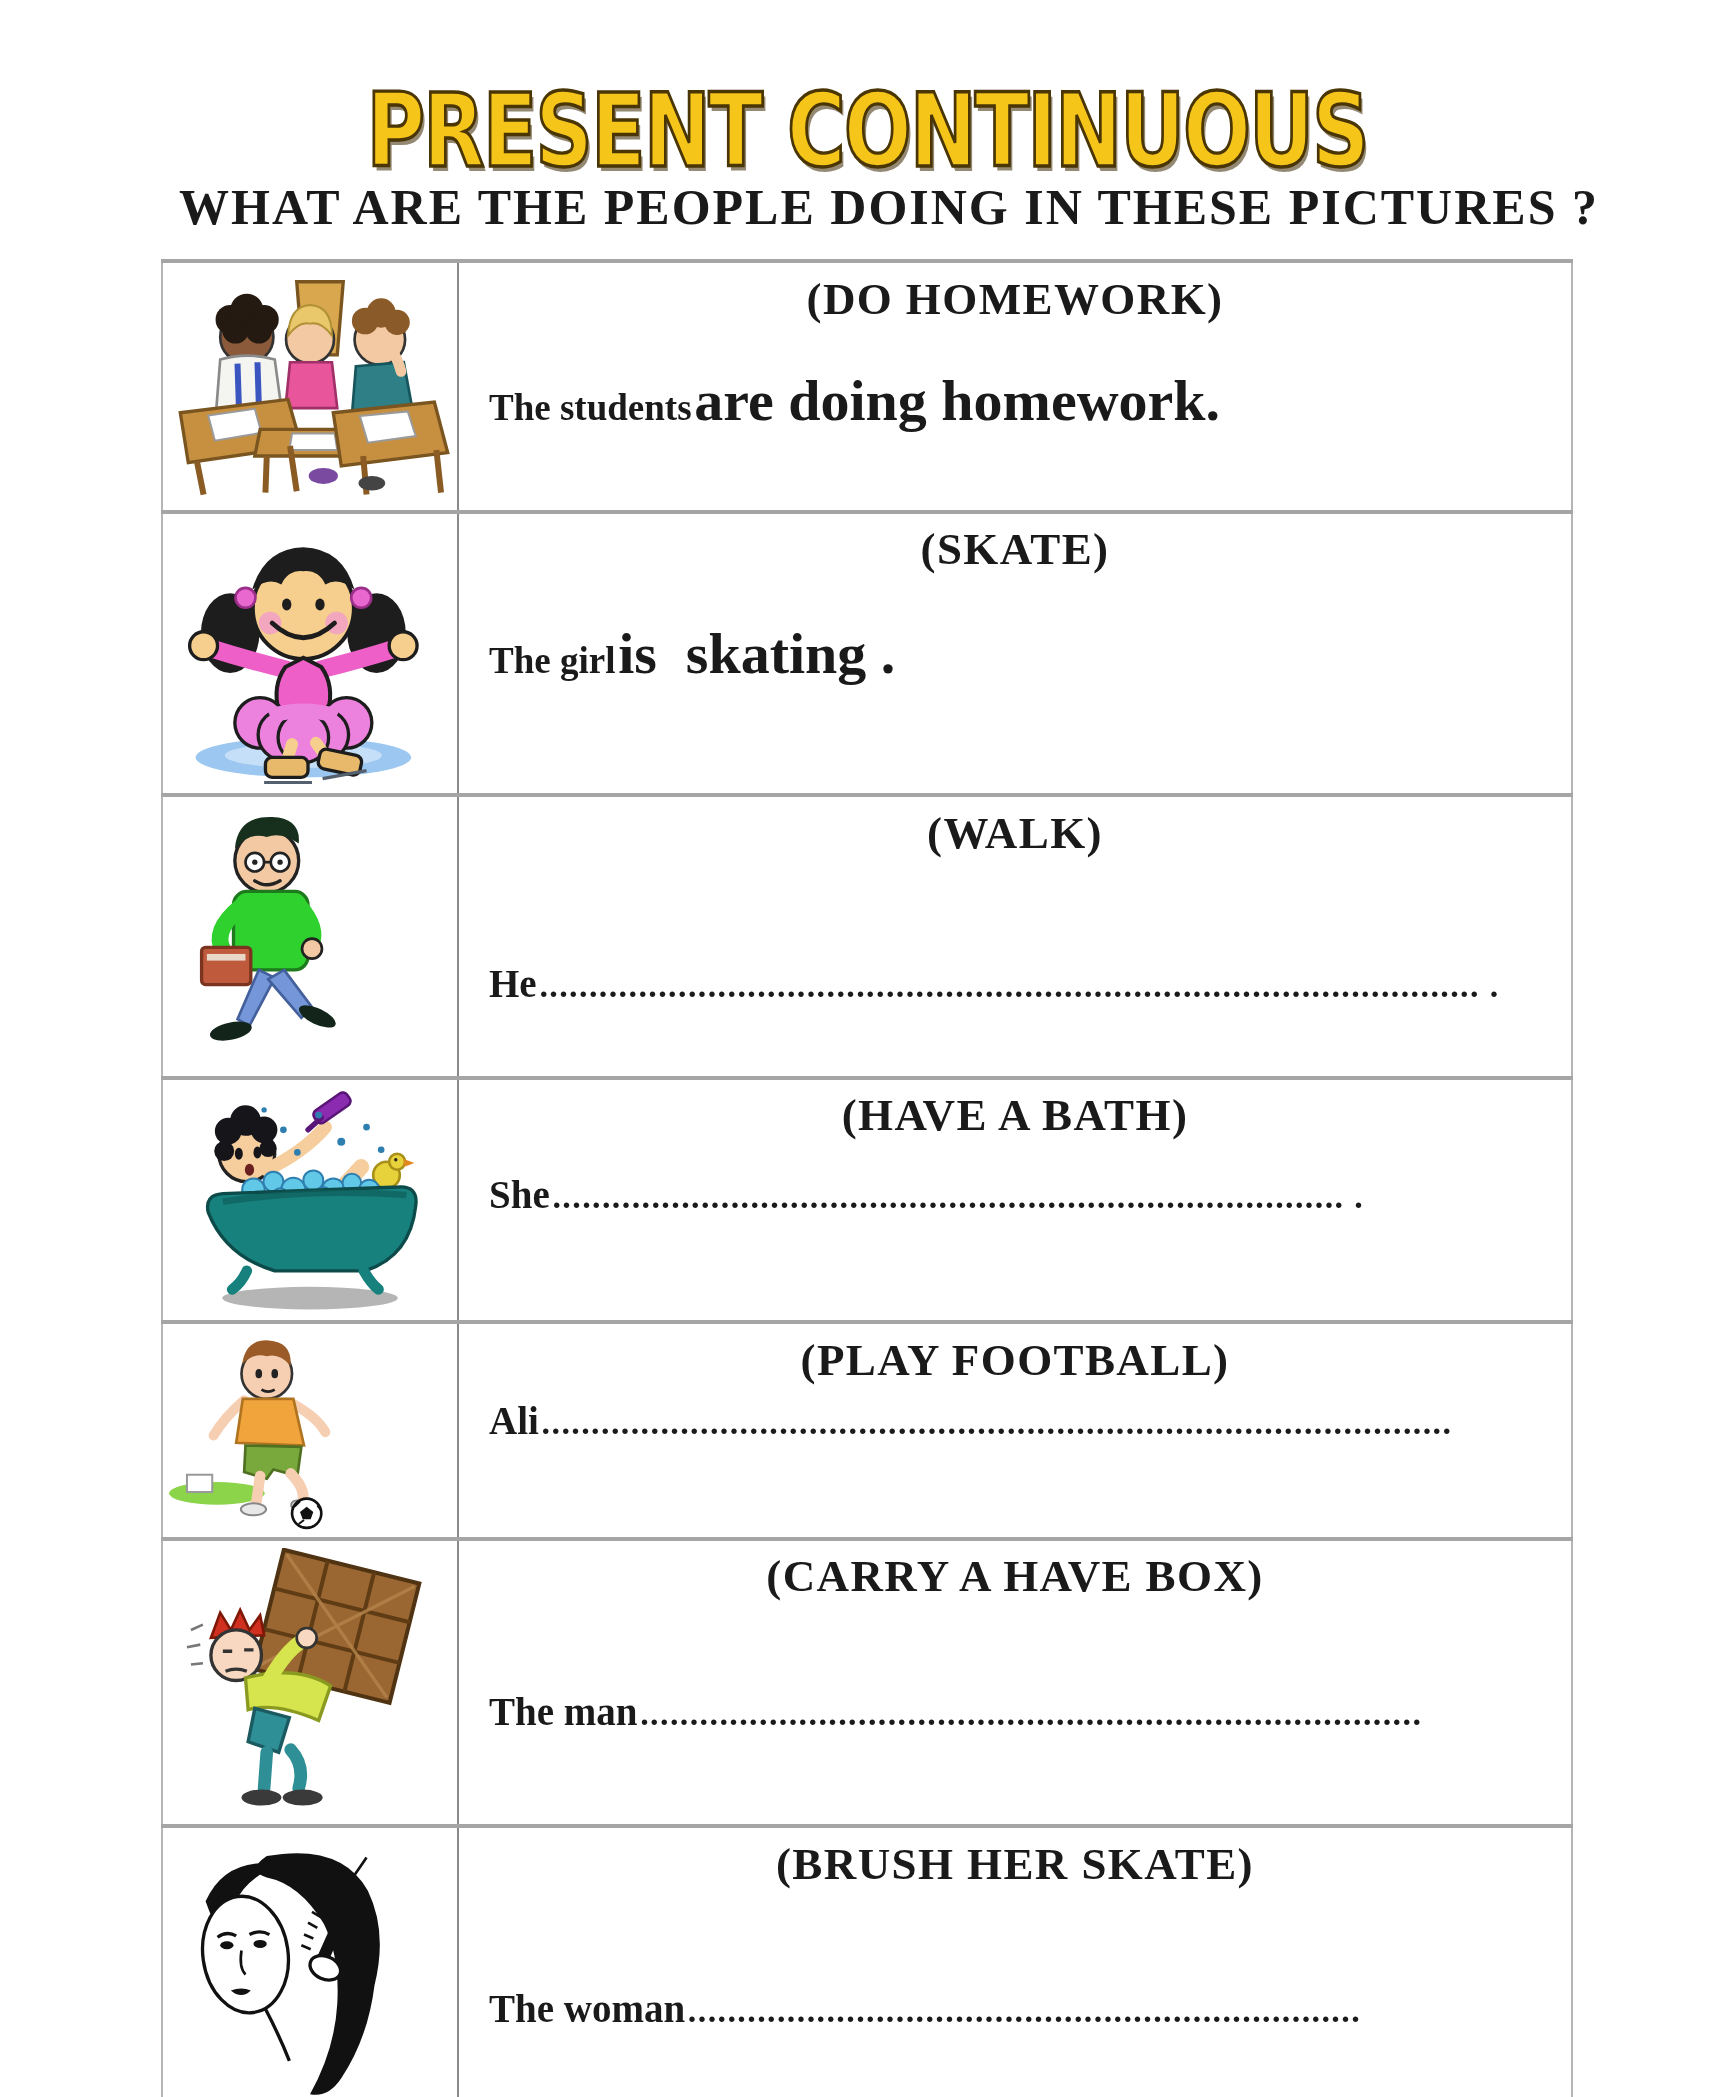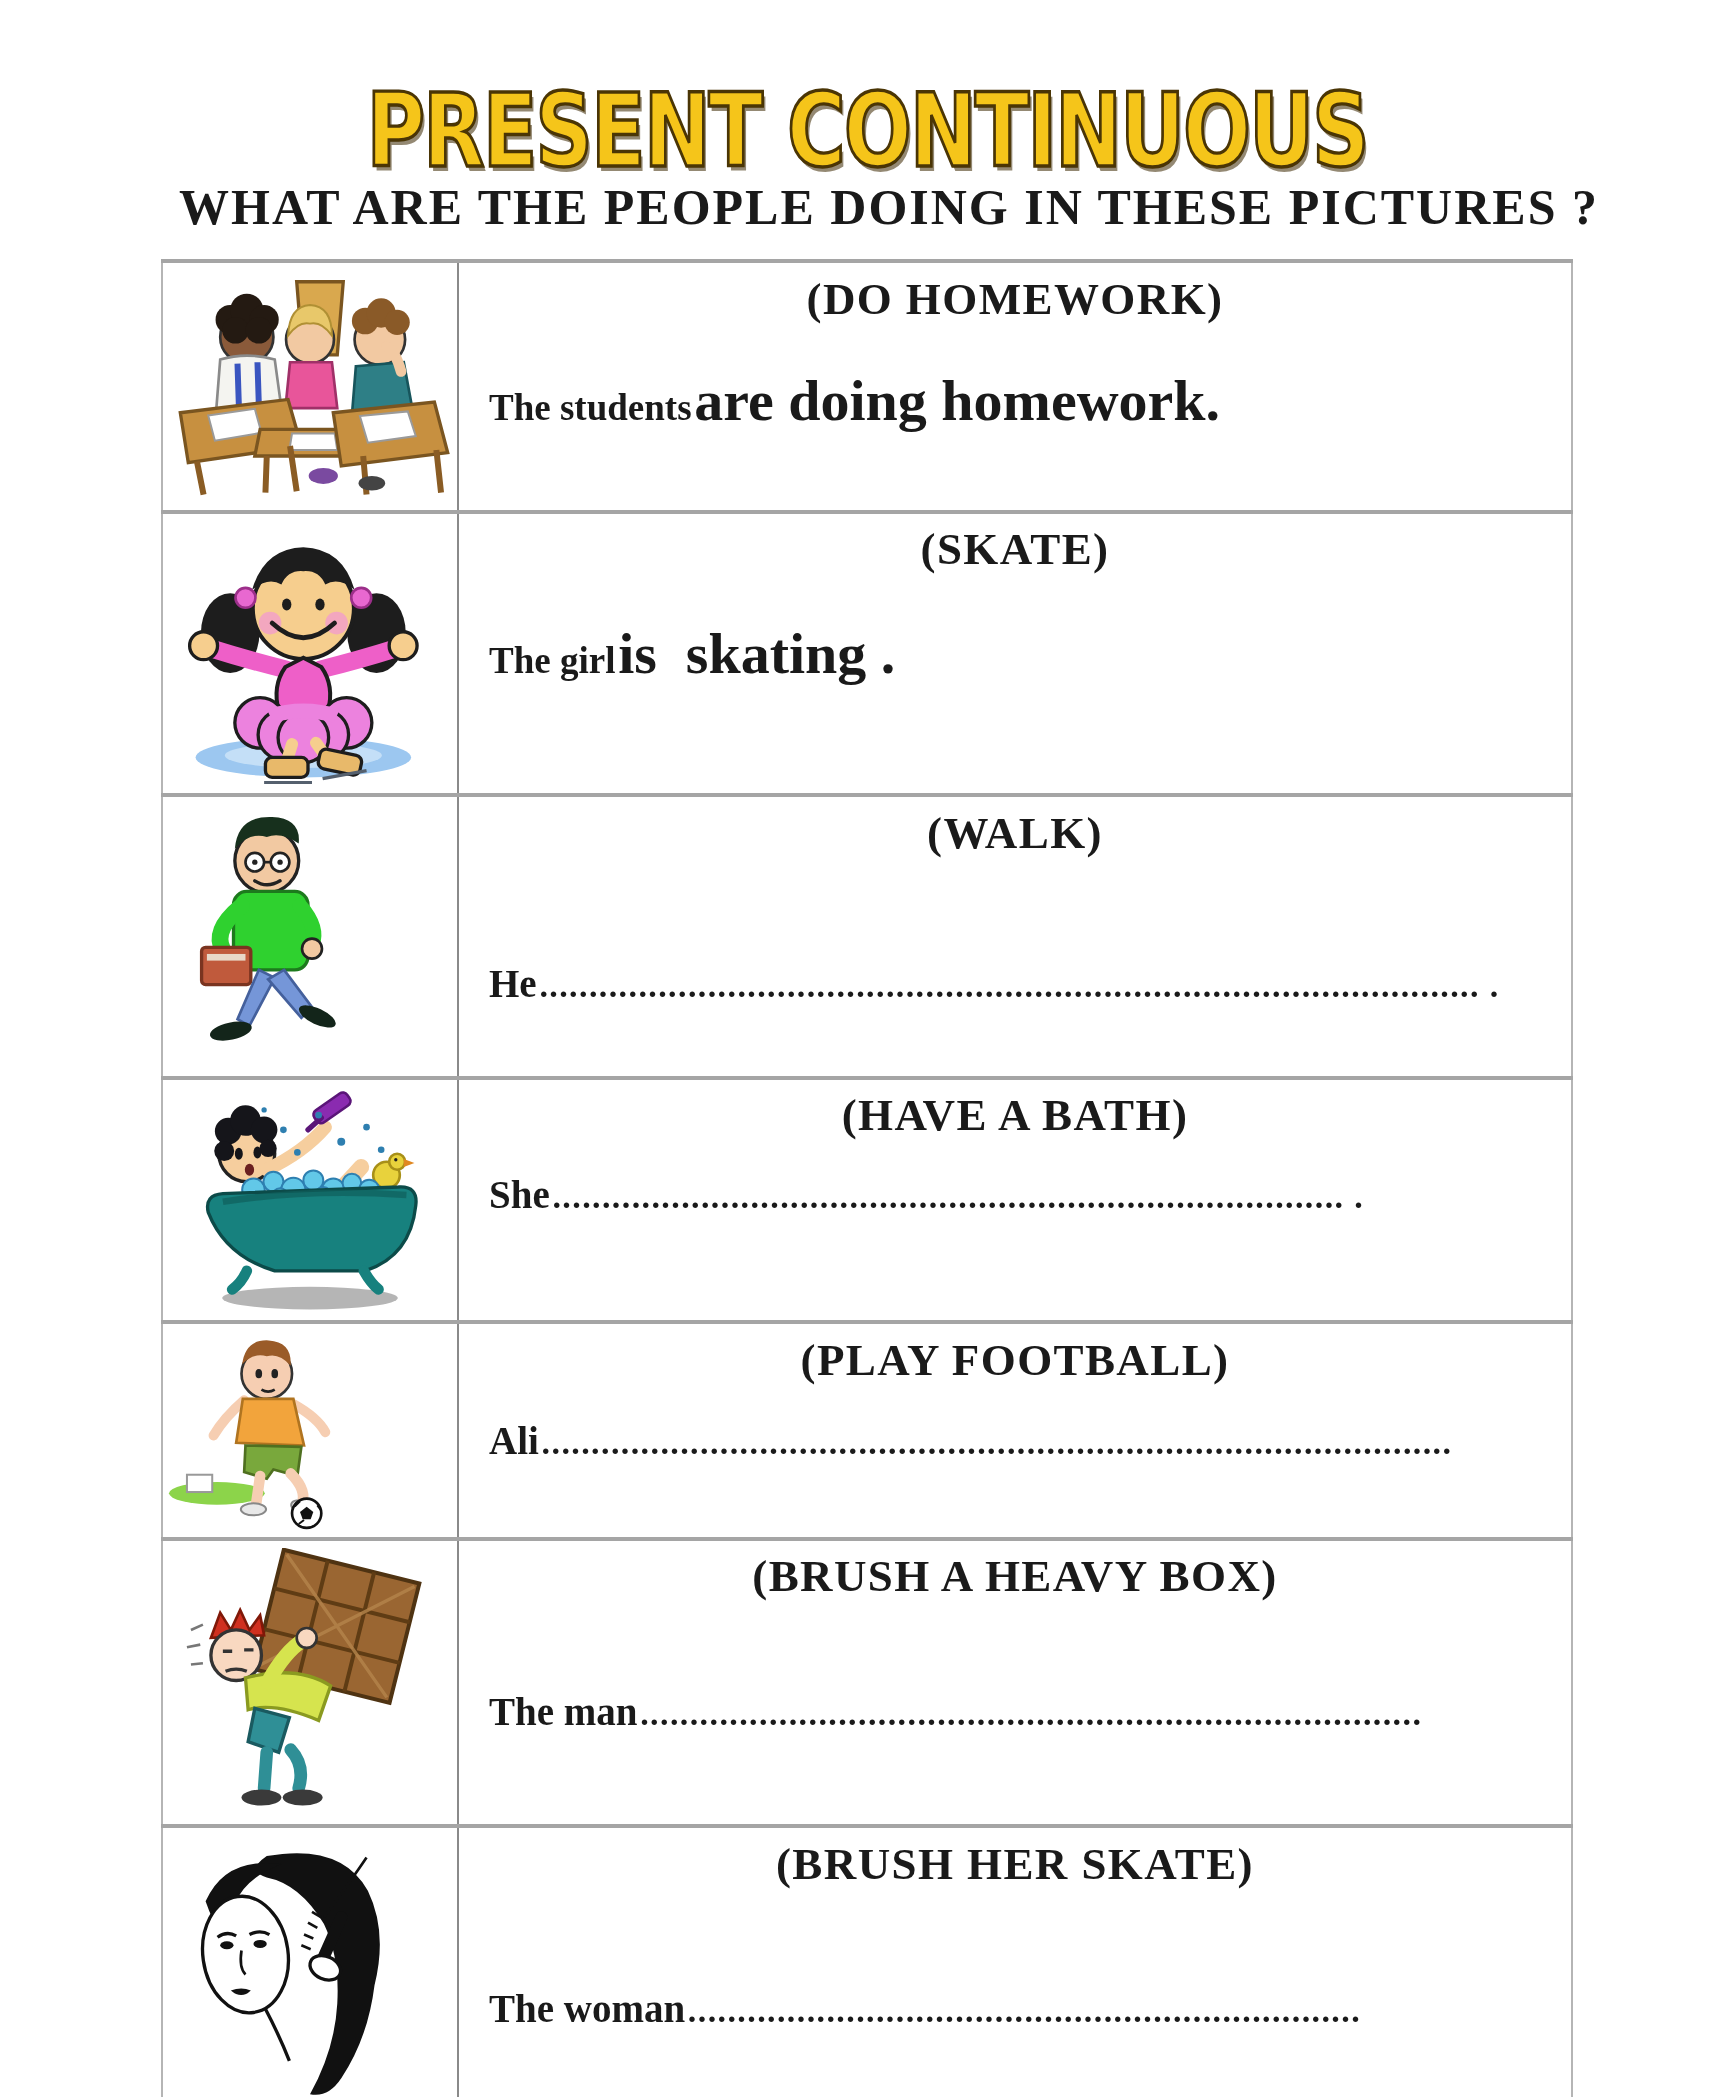--- a/index.html
+++ b/index.html
@@ -39,21 +39,21 @@
   }
   .sentence{white-space:pre-wrap;}
   .subject{font-size:37px;font-weight:700;}
   .subject.big{font-size:39px;}
   .answer{font-size:58px;font-weight:700;white-space:pre-wrap;}
   .dots{font-size:34px;font-weight:700;letter-spacing:1.4px;white-space:pre-wrap;}
   .r1 .sentence{margin-top:45px;}
   .r2 .sentence{margin-top:42px;}
   .r3 .sentence{margin-top:31px;}
   .r4 .sentence{margin-top:102px;}
-  .r5 .sentence{margin-top:32px;}
+  .r5 .sentence{margin-top:12px;}
   .r6 .sentence{margin-top:87px;font-family:Liberation Serif, serif;}
   .r7 .sentence{margin-top:96px;}
   .r1 td{height:270px;} .r2 td{height:237px;} .r3 td{height:231px;}
   .r4 td{height:269px;} .r5 td{height:203px;} .r6 td{height:274px;}
   .r7 td{height:273px;}
   svg{display:block;margin:0 auto;}
 </style>
 </head>
 <body>
 
@@ -273,21 +273,21 @@
           <path d="M152,198 Q178,152 204,136" stroke="#D6E44E" stroke-width="22" fill="none" stroke-linecap="round"></path>
           <circle cx="210" cy="132" r="15" fill="#F8D8C0" stroke="#333" stroke-width="4"></circle>
           <path d="M132,238 L184,252 L168,304 L122,288 Z" fill="#2F8F96" stroke="#1A5A60" stroke-width="5"></path>
           <path d="M150,304 L146,358" stroke="#2F8F96" stroke-width="19" stroke-linecap="round"></path>
           <path d="M186,300 Q208,324 198,358" stroke="#2F8F96" stroke-width="19" fill="none" stroke-linecap="round"></path>
           <ellipse cx="142" cy="372" rx="30" ry="12" fill="#3a3a3a"></ellipse>
           <ellipse cx="204" cy="372" rx="30" ry="12" fill="#3a3a3a"></ellipse>
         </svg>
       </td>
       <td class="ctxt">
-        <div class="verb">(BRUSH A HEAVY BOX)</div>
+        <div class="verb">(CARRY A HAVE BOX)</div>
         <div class="sentence"><span class="subject big">The man</span><span> </span><span class="dots">...............................................................................</span></div>
       </td>
     </tr>
 
     <tr class="wrow r7">
       <td class="cimg">
         <svg width="286" height="269" viewBox="0 0 430 397">
           <path d="M150,28 Q262,8 302,80 Q332,142 312,222 Q302,302 262,362 Q242,392 215,386 Q252,320 256,250 Q260,180 236,130 Q200,70 150,60 Q118,50 150,28 Z" fill="#111"></path>
           <path d="M58,96 Q88,28 172,40 Q120,60 104,96 Q88,122 86,152 Q68,126 58,96 Z" fill="#111"></path>
           <ellipse cx="118" cy="176" rx="64" ry="88" transform="rotate(-8 118 176)" fill="#fff" stroke="#111" stroke-width="5"></ellipse>

